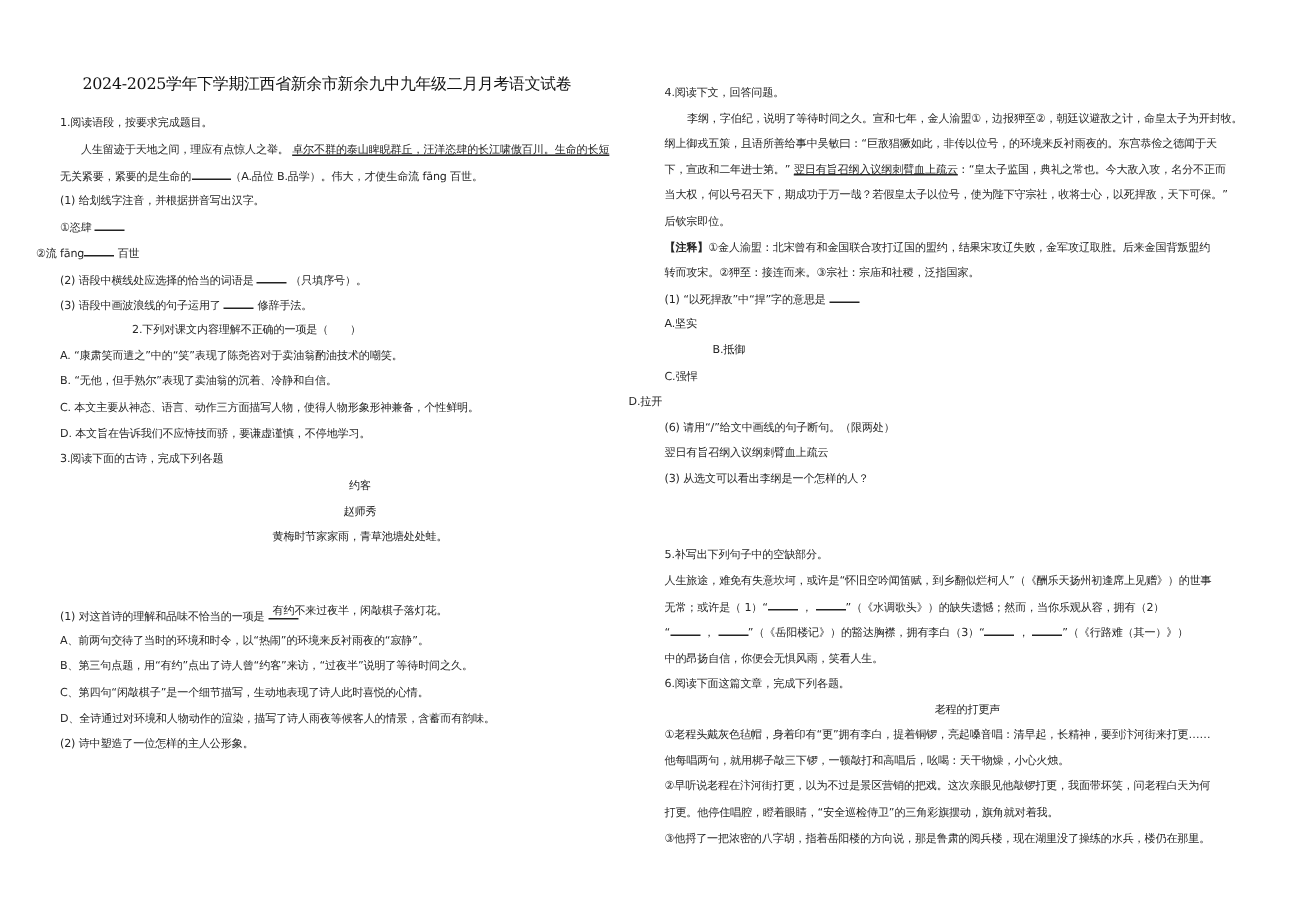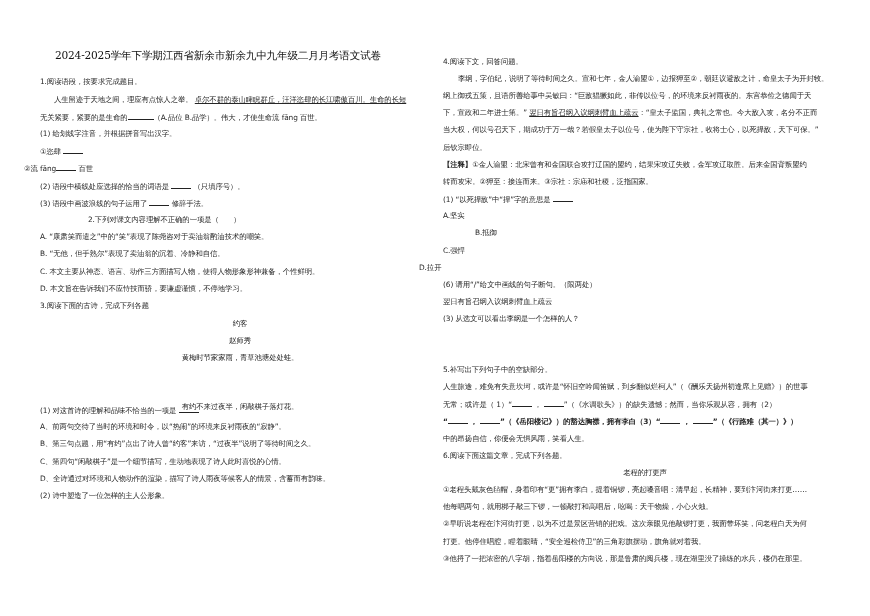--- a/index.html
+++ b/index.html
@@ -74,21 +74,21 @@
   <div class="line" style="left:443px;top:228px;margin-left:32px;">B.抵御</div>
   <div class="line" style="left:443px;top:246px;">C.强悍</div>
   <div class="line" style="left:419px;top:263px;">D.拉开</div>
   <div class="line" style="left:443px;top:280px;">(6) 请用“/”给文中画线的句子断句。（限两处）</div>
   <div class="line" style="left:443px;top:297px;">翌日有旨召纲入议纲刺臂血上疏云</div>
   <div class="line" style="left:443px;top:314px;">(3) 从选文可以看出李纲是一个怎样的人？</div>
 
   <div class="line" style="left:443px;top:365px;">5.补写出下列句子中的空缺部分。</div>
   <div class="line" style="left:443px;top:382px;">人生旅途，难免有失意坎坷，或许是“怀旧空吟闻笛赋，到乡翻似烂柯人”（《酬乐天扬州初逢席上见赠》）的世事</div>
   <div class="line" style="left:443px;top:399px;"><span>无常；或许是（ 1）“</span><span class="blank b20"></span> <span>，</span> <span class="blank b20"></span><span>”（《水调歌头》）的缺失遗憾；然而，当你乐观从容，拥有（2）</span></div>
-  <div class="line" style="left:443px;top:416px;font-weight:bold;"><span>“</span><span class="blank b20"></span> <span>，</span> <span class="blank b20"></span><span>”（《岳阳楼记》）的豁达胸襟，拥有李白（3）“</span><span class="blank b20"></span> <span>，</span> <span class="blank b20"></span><span>”（《行路难（其一）》）</span></div>
+  <div class="line" style="left:443px;top:416px;"><span>“</span><span class="blank b20"></span> <span>，</span> <span class="blank b20"></span><span>”（《岳阳楼记》）的豁达胸襟，拥有李白（3）“</span><span class="blank b20"></span> <span>，</span> <span class="blank b20"></span><span>”（《行路难（其一）》）</span></div>
   <div class="line" style="left:443px;top:434px;">中的昂扬自信，你便会无惧风雨，笑看人生。</div>
 
   <div class="line" style="left:443px;top:451px;">6.阅读下面这篇文章，完成下列各题。</div>
   <div class="line center" style="left:580px;top:468px;width:130px;">老程的打更声</div>
   <div class="line" style="left:443px;top:485px;">①老程头戴灰色毡帽，身着印有“更”拥有李白，提着铜锣，亮起嗓音唱：清早起，长精神，要到汴河街来打更……</div>
   <div class="line" style="left:443px;top:502px;">他每唱两句，就用梆子敲三下锣，一顿敲打和高唱后，吆喝：天干物燥，小心火烛。</div>
   <div class="line" style="left:443px;top:519px;">②早听说老程在汴河街打更，以为不过是景区营销的把戏。这次亲眼见他敲锣打更，我面带坏笑，问老程白天为何</div>
   <div class="line" style="left:443px;top:537px;">打更。他停住唱腔，瞪着眼睛，“安全巡检侍卫”的三角彩旗摆动，旗角就对着我。</div>
   <div class="line" style="left:443px;top:554px;">③他捋了一把浓密的八字胡，指着岳阳楼的方向说，那是鲁肃的阅兵楼，现在湖里没了操练的水兵，楼仍在那里。</div>
 </div>

